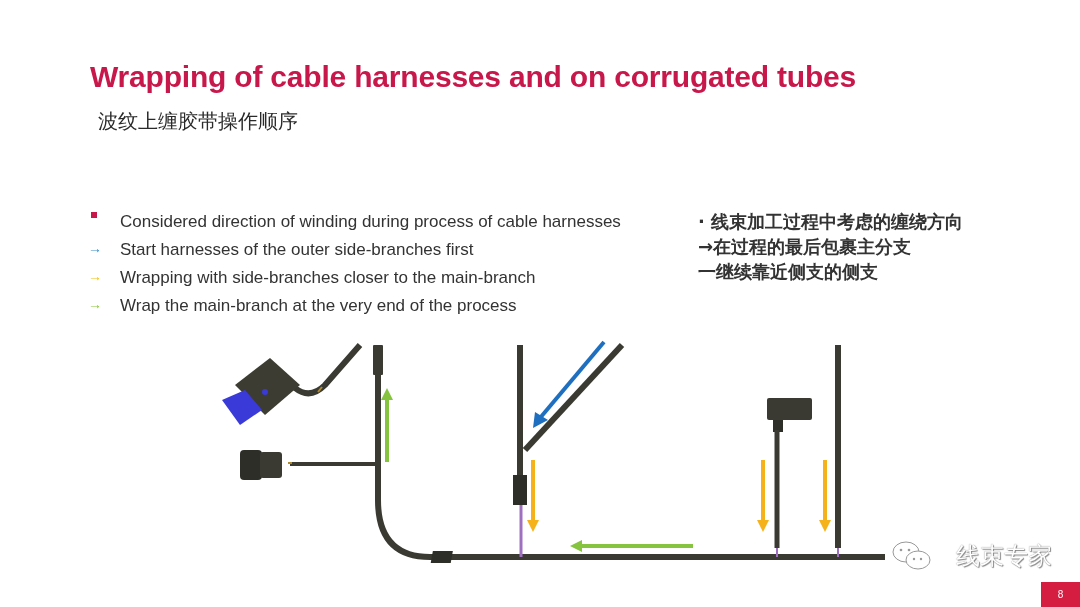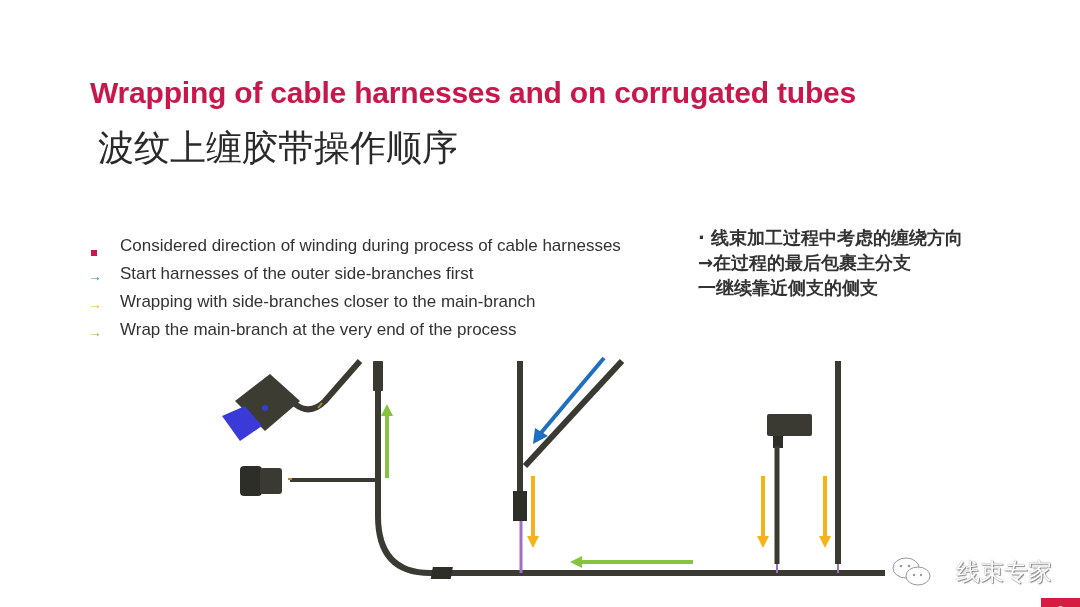--- a/index.html
+++ b/index.html
@@ -6,50 +6,49 @@
       margin: 0; padding: 0;
       width: 1080px; height: 607px;
       background: #ffffff;
       overflow: hidden;
       font-family: "Liberation Sans", sans-serif;
     }
     .slide {
       position: relative;
       width: 1080px; height: 502px;
       background: #ffffff;
-      margin-top: 16px;
     }
     .title {
       position: absolute;
       left: 90px; top: 60px;
       font-family: "Liberation Sans", sans-serif;
       font-weight: bold;
       font-size: 30px;
       color: #c8174a;
       letter-spacing: -0.2px;
       white-space: nowrap;
     }
     .subtitle {
       position: absolute;
       left: 98px; top: 108px;
       font-family: "DejaVu Sans", sans-serif;
-      font-size: 36px;
+      font-size: 20px;
       color: #2a2a2a;
       white-space: nowrap;
     }
     .bullets {
       position: absolute;
       left: 88px; top: 212px;
       margin: 0; padding: 0;
       list-style: none;
     }
     .bullets li {
       height: 28px;
       display: flex;
-      align-items: flex-end;
+      align-items: flex-start;
       font-size: 17px;
       color: #333333;
       white-space: nowrap;
     }
     .bullets .marker {
       width: 32px;
       display: inline-flex;
       align-items: center;
       font-size: 14px;
     }

